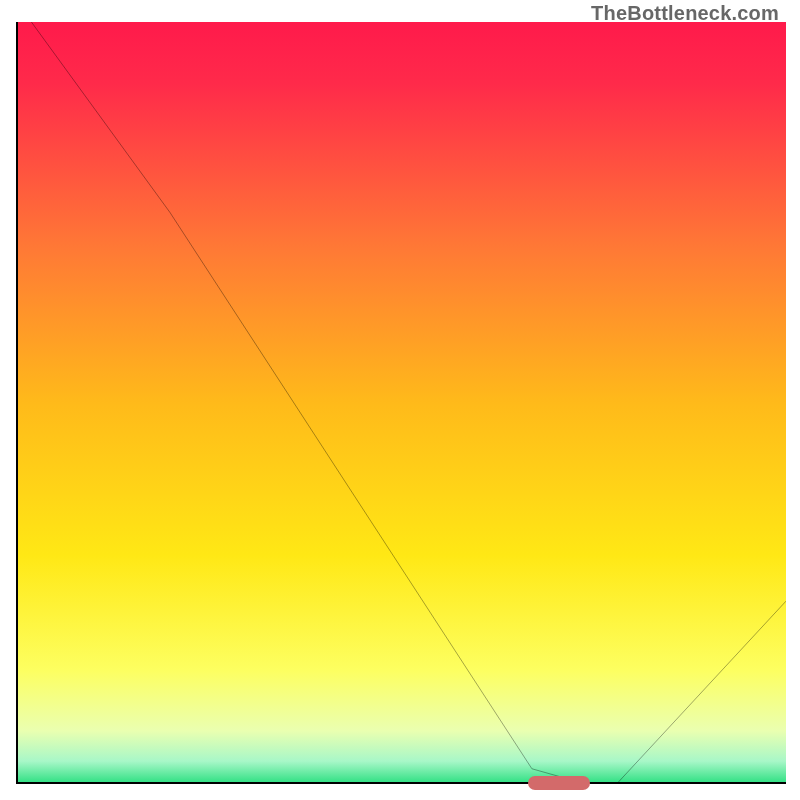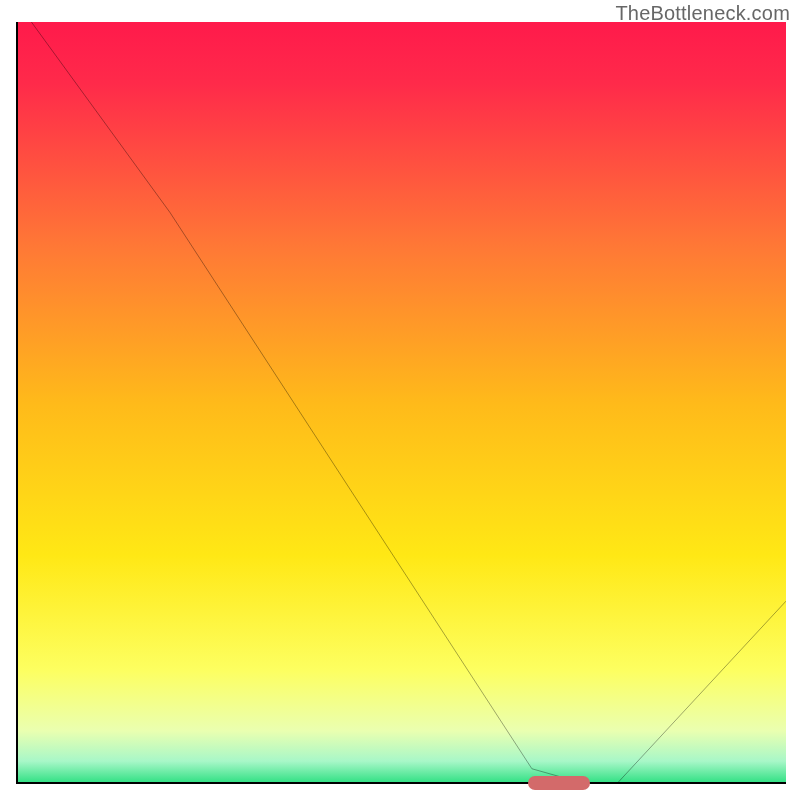--- a/index.html
+++ b/index.html
@@ -12,23 +12,23 @@
   }
   .chart-wrap {
     position: relative;
     width: 800px;
     height: 800px;
     background: #fff;
   }
   .watermark {
     position: absolute;
     top: 2px;
-    right: 10px;
+    right: 21px;
     font-size: 20px;
-    font-weight: 400;
+    font-weight: 700;
     color: #676767;
     letter-spacing: 0.2px;
     z-index: 3;
     text-align: center;
   }
   .plot {
     position: absolute;
     left: 16px;
     top: 22px;
     width: 770px;

